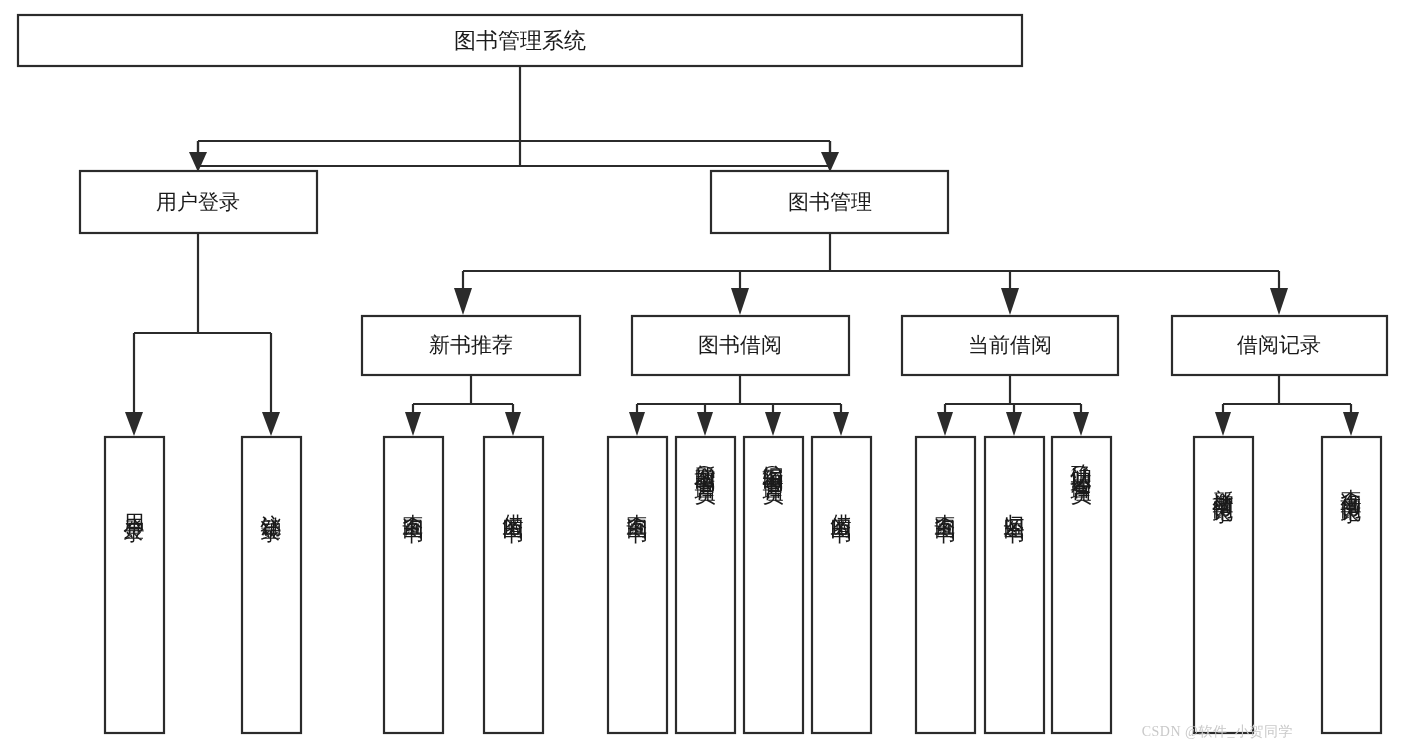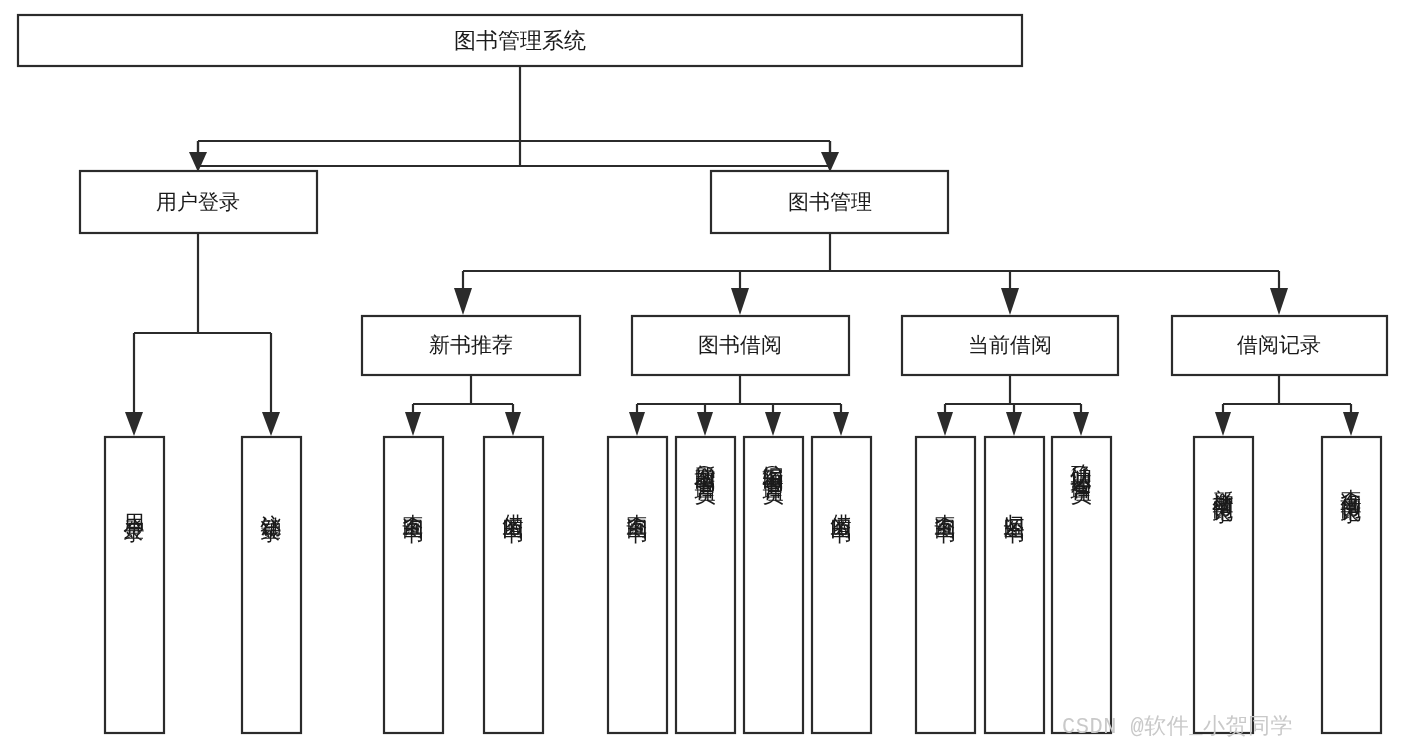--- a/index.html
+++ b/index.html
@@ -71,22 +71,22 @@
     line-height: 1;
     letter-spacing: 3px;
     color: #1a1a1a;
     white-space: nowrap;
     text-align: left;
   }
   .watermark {
     position: absolute;
     right: 10px;
     bottom: 6px;
-    font-family: Liberation Mono, monospace;
-    font-size: 22px;
+    font-family: Liberation Serif, serif;
+    font-size: 14px;
     color: #c9c9c9;
     letter-spacing: 0.5px;
     white-space: nowrap;
     margin-left: 21px;
   }
 </style>
 </head>
 <body>
 
 <div id="diagram-root">

